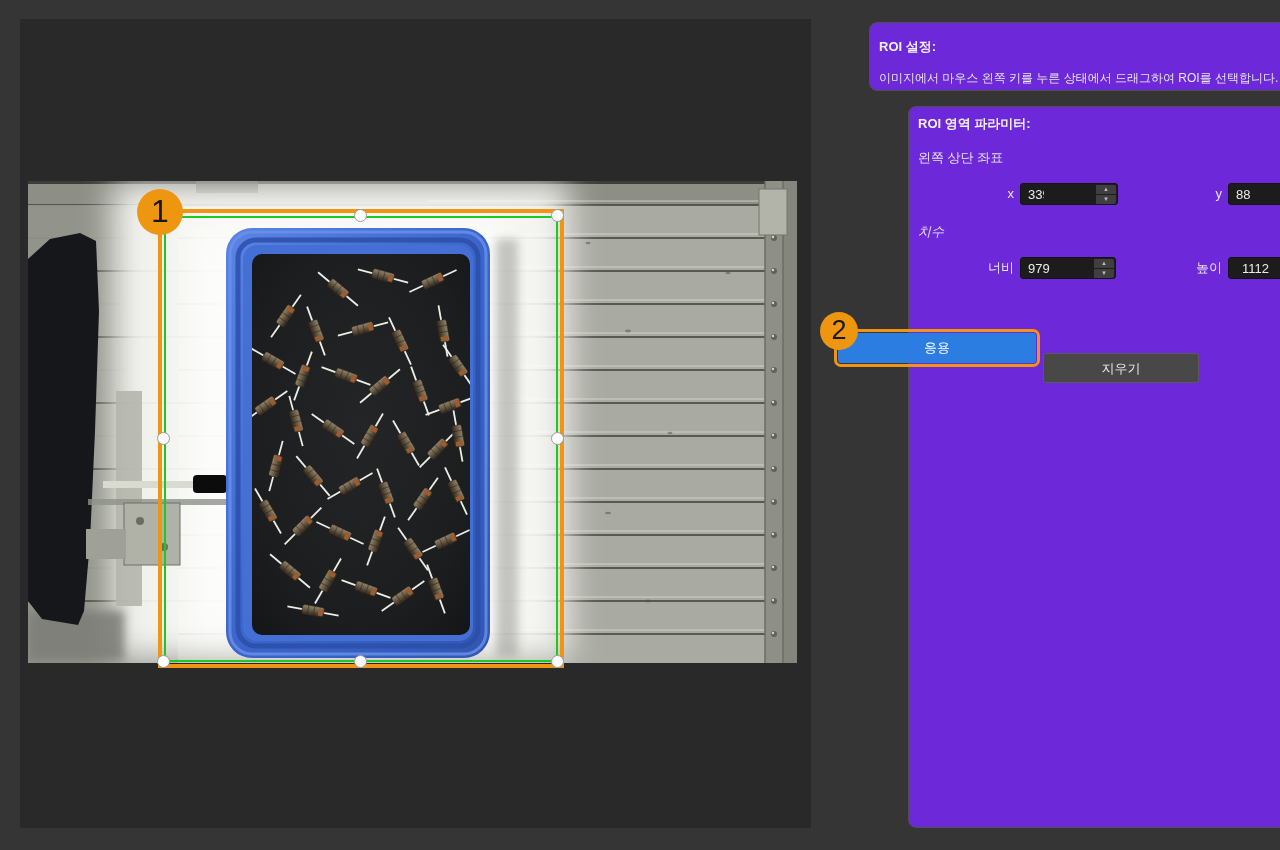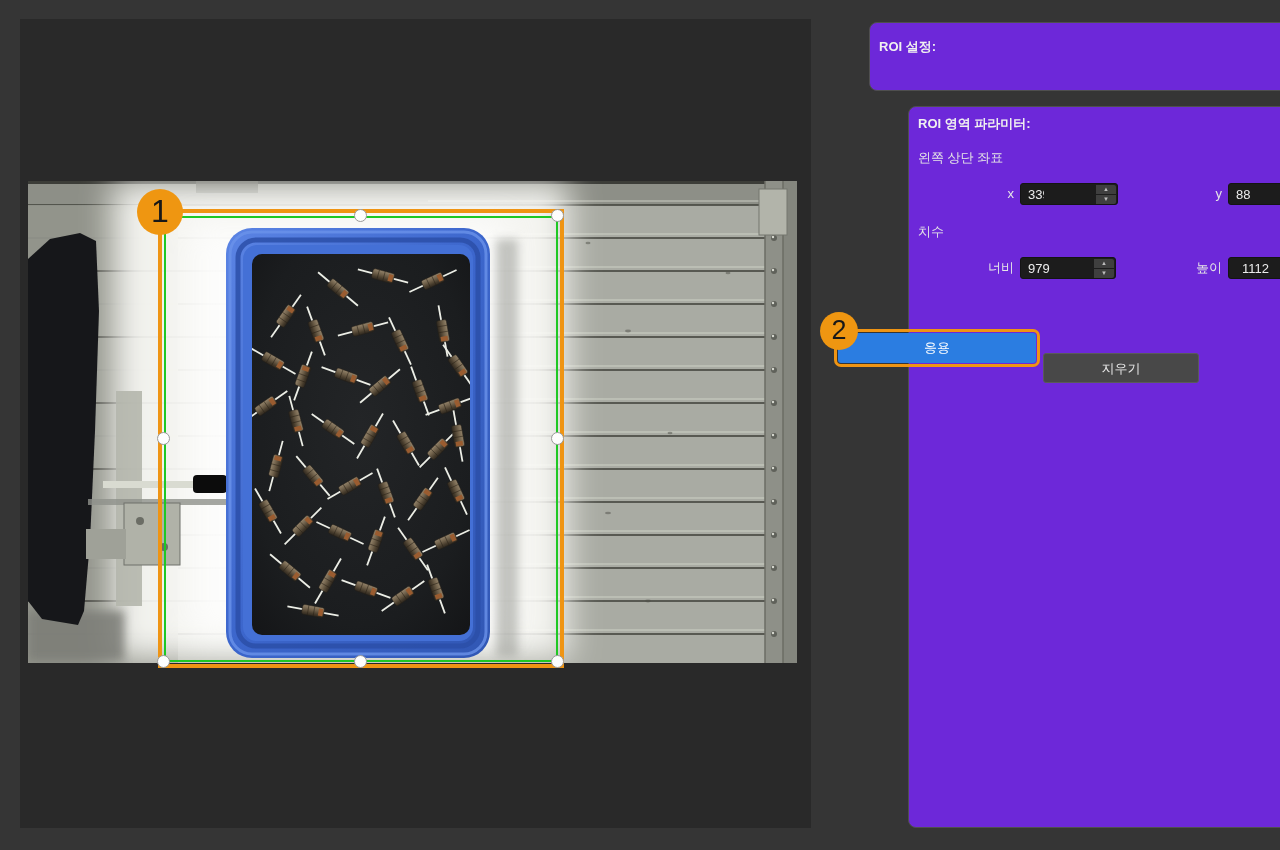--- a/index.html
+++ b/index.html
@@ -494,20 +494,21 @@
         <div class="handle abs" style="left: 333px; top: 481px;"></div>
         <div class="handle abs" style="left: 530px; top: 481px;"></div>
       </div>
   </div>
 
   <div id="badge-1" class="badge abs">1</div>
 </div>
 
 <div id="card-roi-setting" class="card abs">
   <div class="card-title abs" style="left:9px; top:15px;">ROI 설정:</div>
+  <div class="card-text abs" style="left:9px; top:47px;">이미지에서 마우스 왼쪽 키를 누른 상태에서 드래그하여 ROI를 선택합니다.</div>
 </div>
 
 <div id="card-roi-params" class="card abs">
   <div class="card-title abs" style="left:9px; top:8px;">ROI 영역 파라미터:</div>
   <div class="card-text abs" style="left:9px; top:42px; font-size:13px;">왼쪽 상단 좌표</div>
 
   <div class="field-label abs" style="left:35px; top:76px; width:70px;">x</div>
   <div class="spinbox abs" style="left:111px; top:76px; width:98px;gap:48px;">
     <input value="339" style="">
     <div class="spin-btns">
@@ -517,21 +518,21 @@
   </div>
   <div class="field-label abs" style="left:243px; top:76px; width:70px;">y</div>
   <div class="spinbox abs" style="left:319px; top:76px; width:94px;">
     <input value="88" style="">
     <div class="spin-btns">
       <div class="up">▲</div>
       <div class="down">▼</div>
     </div>
   </div>
 
-  <div class="card-text abs" style="left:9px; top:116px; font-size:13px;">치수</div>
+  <div class="card-text abs" style="left:9px; top:116px; font-size:13px;font-style:italic;">치수</div>
 
   <div class="field-label abs" style="left:35px; top:150px; width:70px;">너비</div>
   <div class="spinbox abs" style="left:111px; top:150px; width:96px;">
     <input value="979" style="">
     <div class="spin-btns">
       <div class="up">▲</div>
       <div class="down">▼</div>
     </div>
   </div>
   <div class="field-label abs" style="left:243px; top:150px; width:70px;">높이</div>

